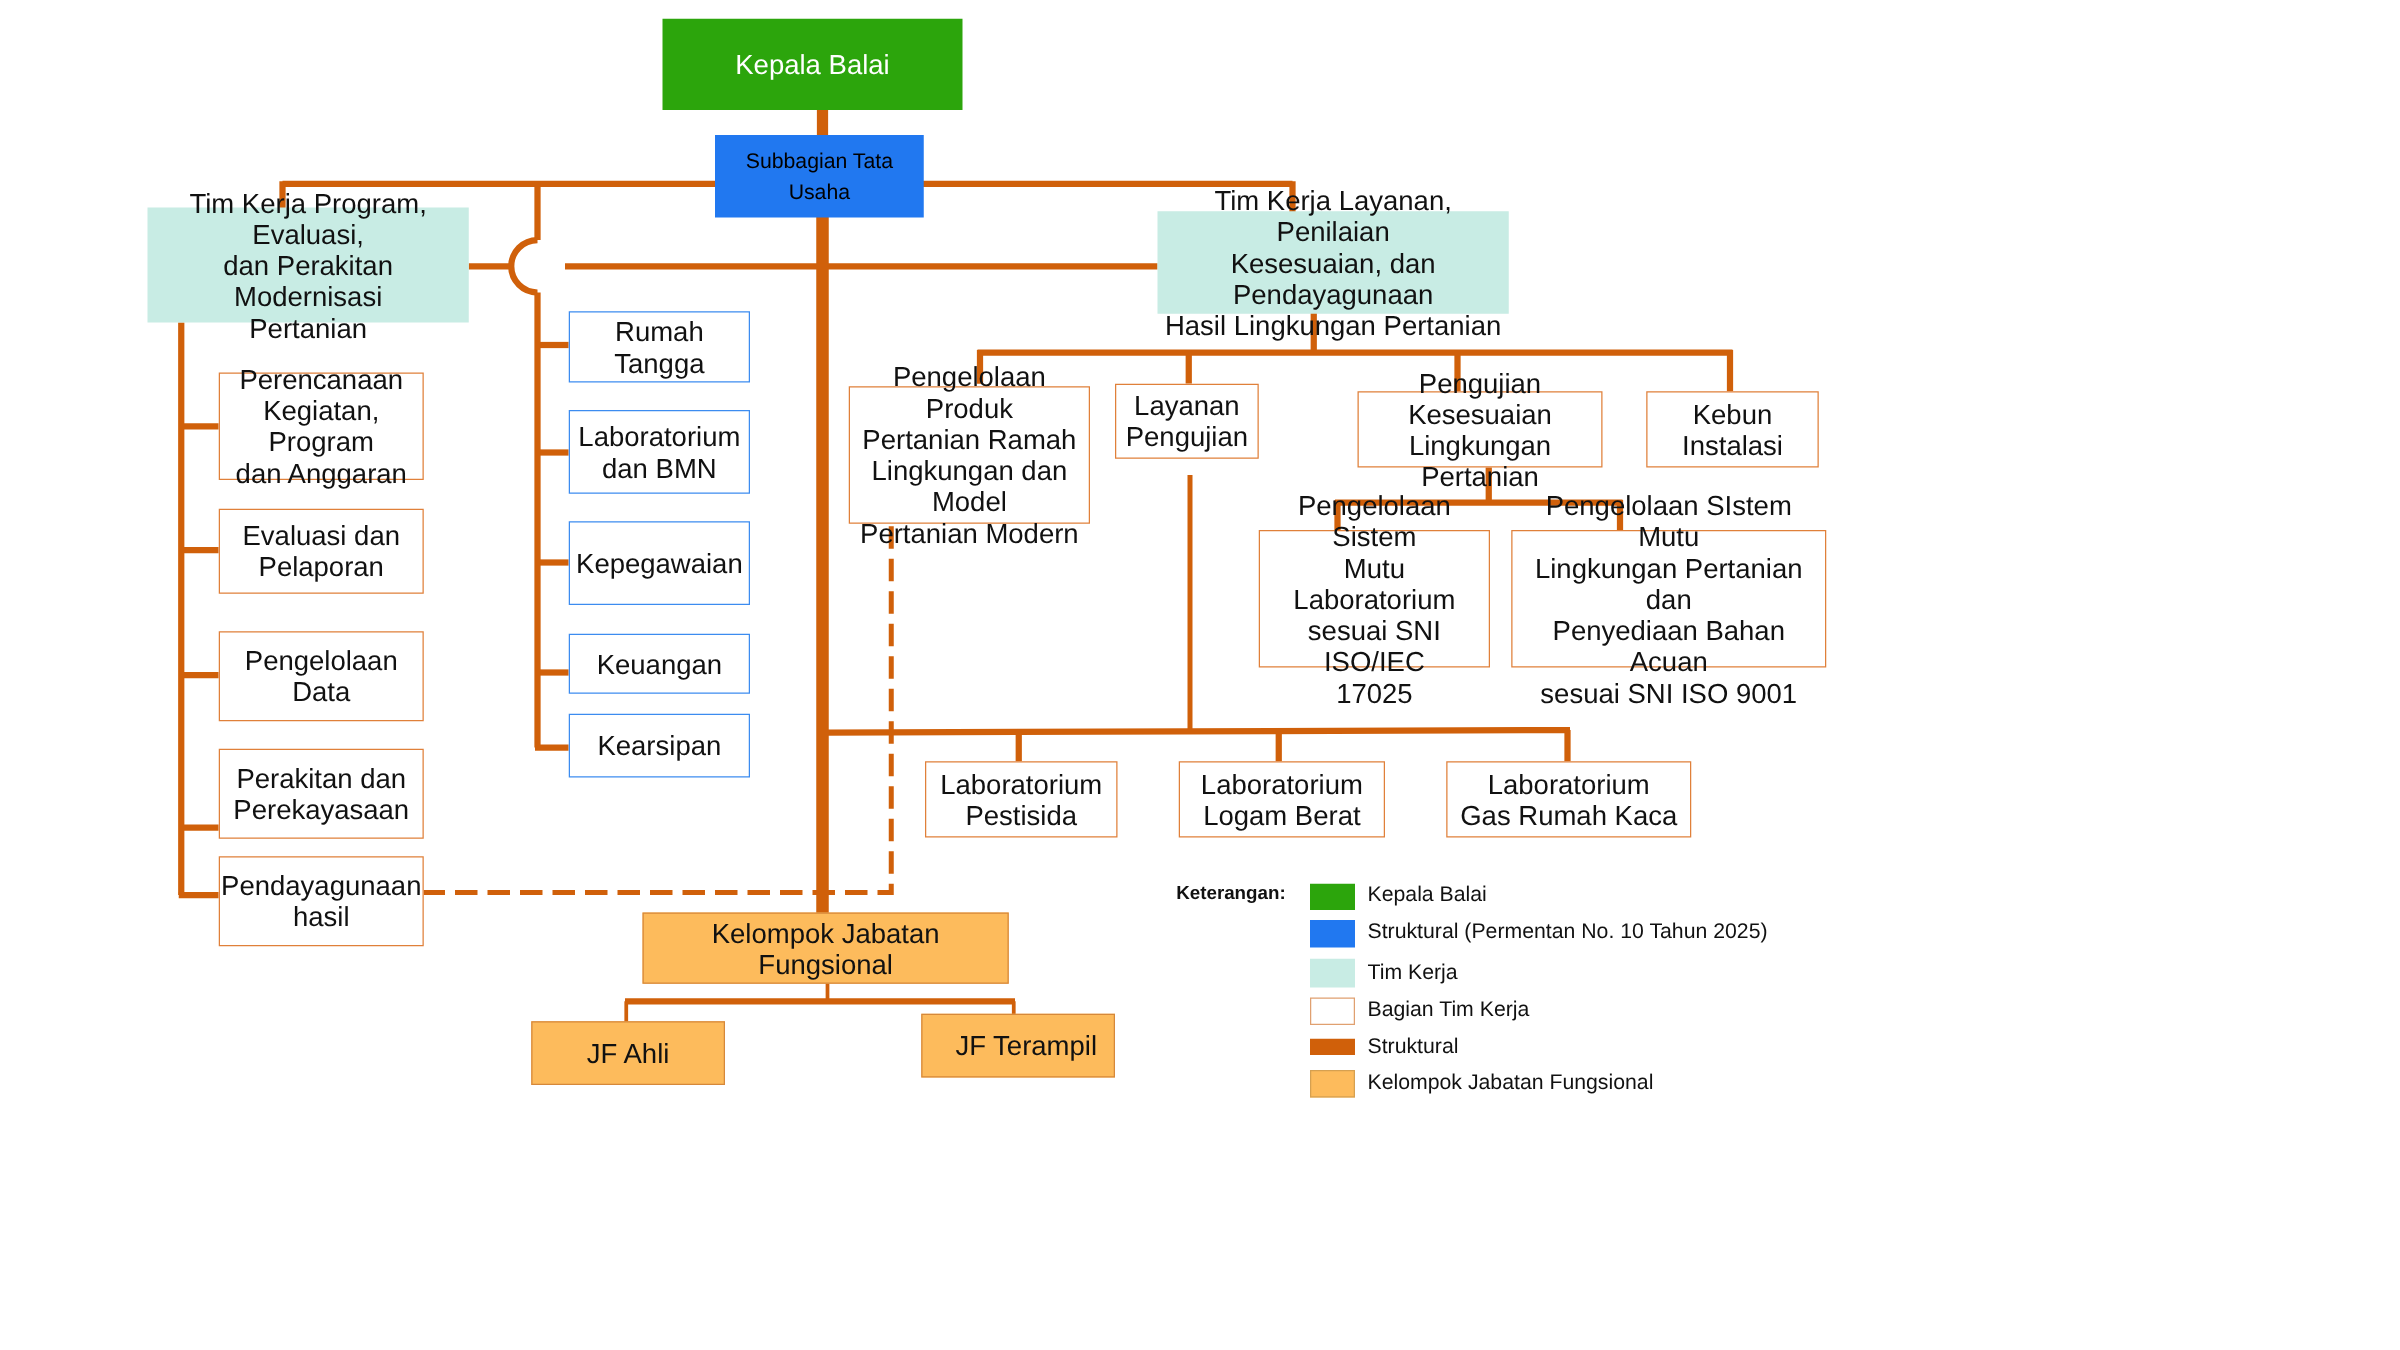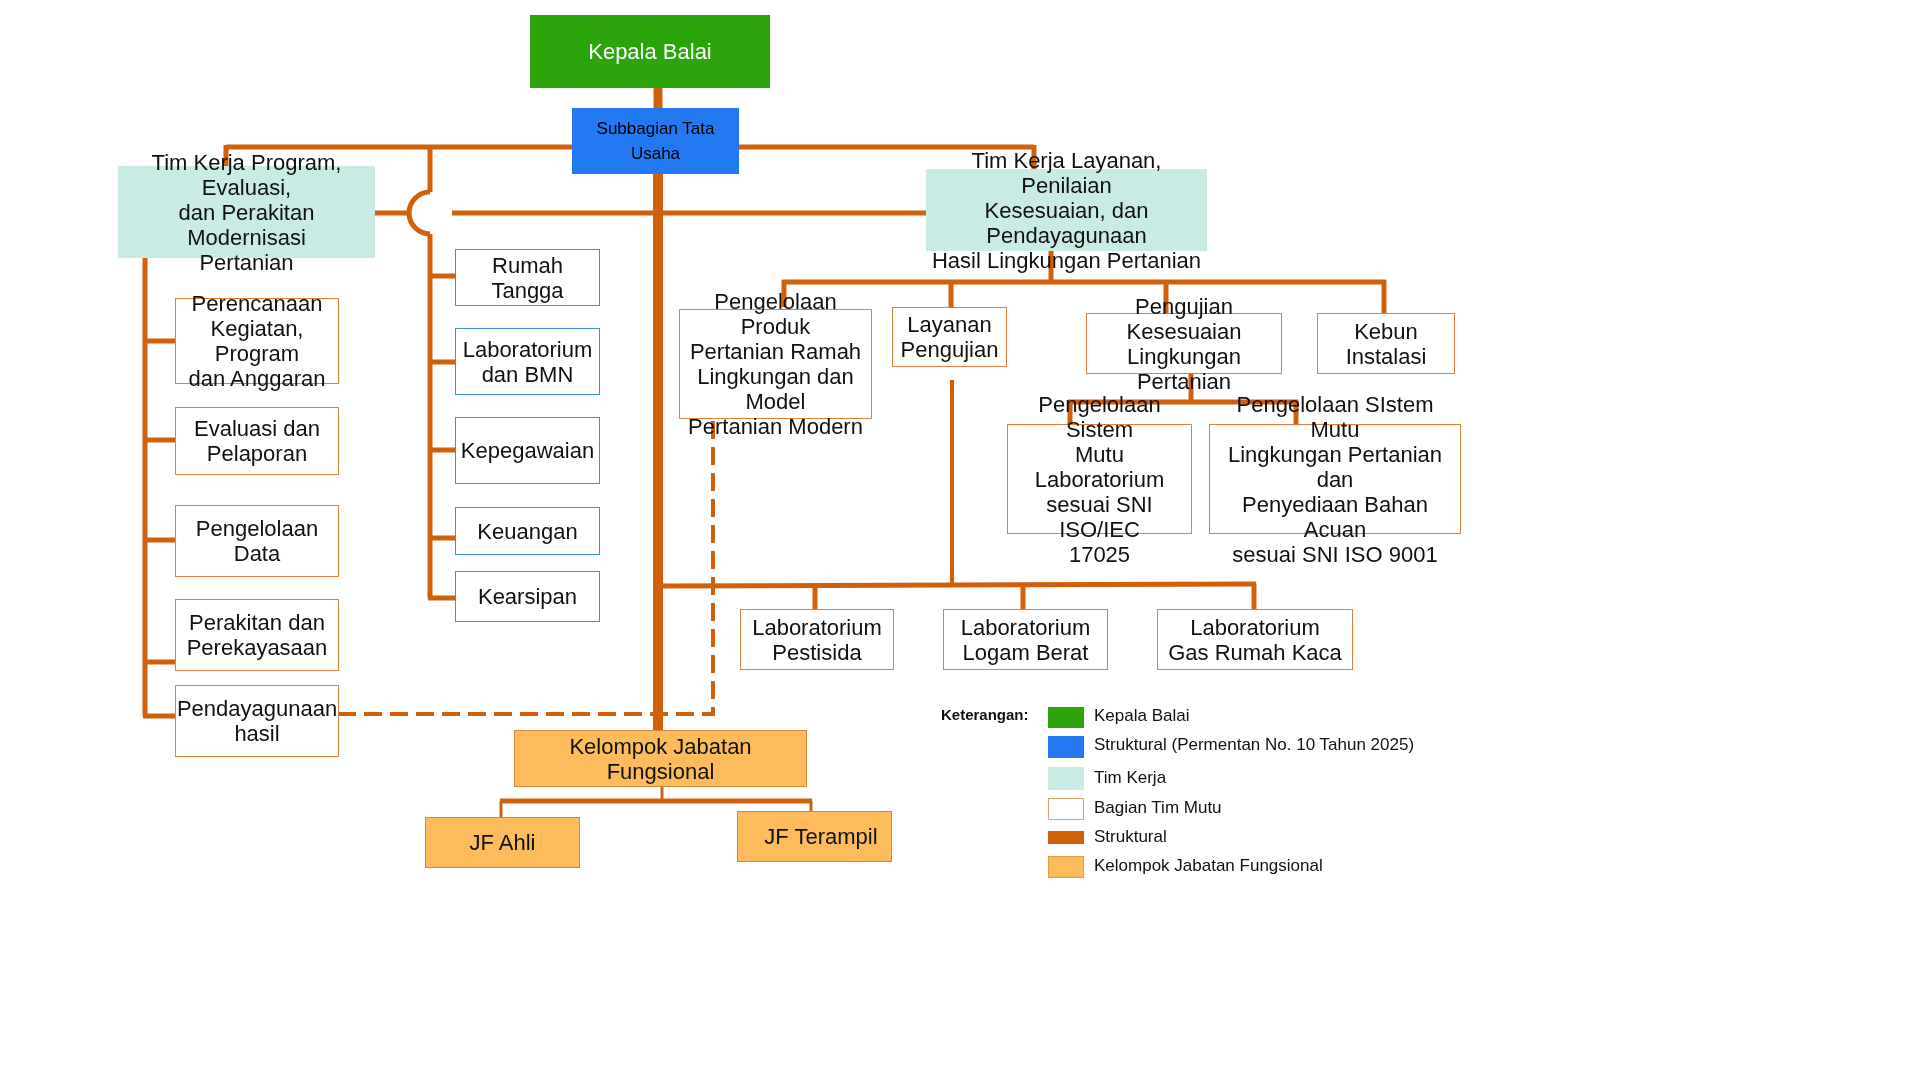--- a/index.html
+++ b/index.html
@@ -142,20 +142,20 @@
   <div class="legend-swatch" style="left:1048px;top:707px;height:21px;background:#2ca50c;"></div>
   <div class="legend-label" style="left:1094px;top:706px;">Kepala Balai</div>
 
   <div class="legend-swatch" style="left:1048px;top:736px;height:22px;background:#2178f0;"></div>
   <div class="legend-label" style="left:1094px;top:735px;">Struktural (Permentan No. 10 Tahun 2025)</div>
 
   <div class="legend-swatch" style="left:1048px;top:767px;height:23px;background:#c8ece4;"></div>
   <div class="legend-label" style="left:1094px;top:768px;">Tim Kerja</div>
 
   <div class="legend-swatch" style="left:1048px;top:798px;height:22px;background:#fff;border:1.5px solid #e0a070;"></div>
-  <div class="legend-label" style="left:1094px;top:798px;">Bagian Tim Mutu</div>
+  <div class="legend-label" style="left:1094px;top:798px;">Bagian Tim Kerja</div>
 
   <div class="legend-swatch" style="left:1048px;top:831px;height:13px;background:#d0600a;"></div>
   <div class="legend-label" style="left:1094px;top:827px;">Struktural</div>
 
   <div class="legend-swatch" style="left:1048px;top:856px;height:22px;background:#fdbb5c;border:1px solid #d6a050;"></div>
   <div class="legend-label" style="left:1094px;top:856px;">Kelompok Jabatan Fungsional</div>
 </div>
 
 </body></html>

